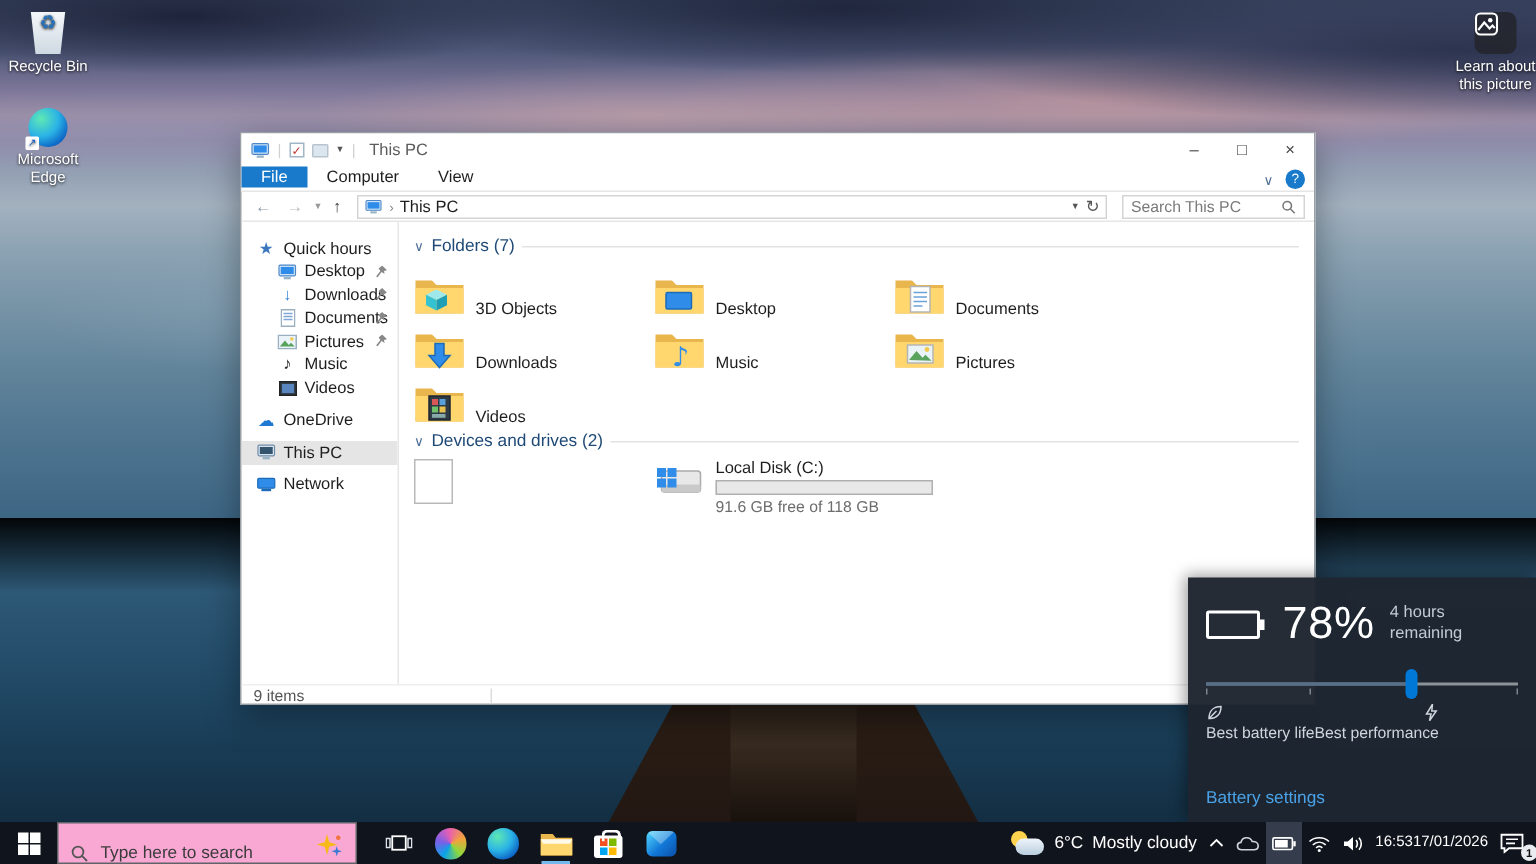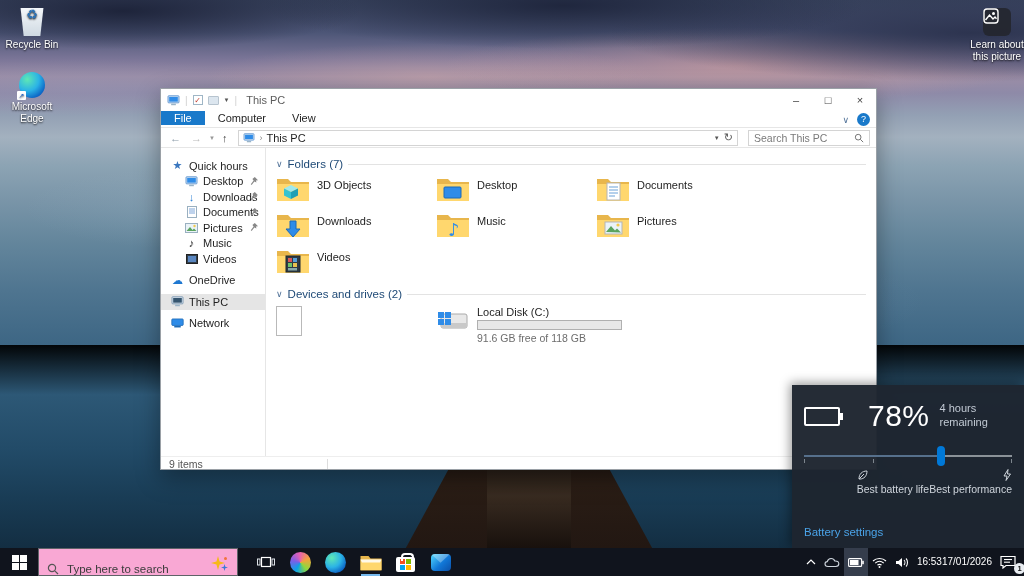--- a/index.html
+++ b/index.html
@@ -72,21 +72,21 @@
   .nitem.child{padding-left:24px}
   .nitem.sel{background:#e5e5e5}
   .nitem .pin{position:absolute;right:7px;top:3px}
   .ngap{height:6px}
   .nico{width:13px;height:12px;flex:0 0 13px;display:flex;align-items:center;justify-content:center}
   .content{flex:1;padding:6px 0 0 10px;overflow:hidden}
   .ghead{display:flex;align-items:center;gap:5px;color:#1e4976;font-size:11.5px;margin:4px 0 6px}
   .ghead .rule{flex:1;height:1px;background:#e3e3e3;margin-right:10px}
   .gchev{color:#4d6f96;font-size:9px}
   .grid{display:grid;grid-template-columns:repeat(3,160px);grid-auto-rows:36px;margin-bottom:4px}
-  .tile{display:flex;gap:7px;align-items:flex-start}
+  .tile{display:flex;gap:7px;align-items:flex-end}
   .tile .lbl{margin-top:3px;font-size:11px}
   .folder{position:relative;width:34px;height:28px;flex:0 0 34px}
   .devrow{display:flex;margin-top:2px}
   .dev{display:flex;gap:7px;width:160px}
   .dev.wide{width:220px}
   .page{width:26px;height:30px;background:#fff;border:1px solid #b9b9b9;flex:0 0 26px}
   .drive{position:relative;width:34px;height:26px;flex:0 0 34px;margin-top:2px}
   .bar{width:145px;height:10px;border:1px solid #b0b0b0;background:#e8e8e8;margin:2px 0}
   .bar .fill{height:100%;background:#26a0da}
   .detail{color:#6d6d6d;font-size:10.5px}
@@ -94,29 +94,29 @@
     padding-left:8px;font-size:10.5px;color:#555;gap:4px}
   .statusbar .vsep{width:1px;height:10px;background:#ddd;margin-left:120px}
 
   
   .flyout{position:absolute;left:792px;top:385px;width:232px;height:163px;
     background:rgba(30,37,48,.97);color:#fff;box-shadow:-2px -2px 10px rgba(0,0,0,.4);font-size:11px}
   .fly-top{display:flex;align-items:center;padding:14px 12px 4px}
   .bat-big{width:36px;height:19px;border:2px solid #fff;border-radius:2px;position:relative;padding:2px}
   .bat-big::after{content:"";position:absolute;right:-5px;top:4px;width:3px;height:7px;background:#fff}
   .bat-big .bfill{height:100%;background:#fff}
-  .pct{font-size:30px;font-weight:300;margin-left:28px;letter-spacing:.5px}
+  .pct{font-size:30px;font-weight:300;margin-left:15px;letter-spacing:.5px}
   .remain{margin-left:10px;width:62px;color:#c2cad4;font-size:11px;line-height:1.25}
   .mode{padding:12px 12px 0;font-size:11.5px}
   .slider{position:relative;height:22px;margin:8px 12px 0}
   .strack{position:absolute;left:0;right:0;top:10px;height:2px;background:#8b9298}
   .sfill{position:absolute;left:0;top:10px;height:2px;background:#56708c}
   .tick{position:absolute;top:14px;width:1px;height:4px;background:#7d858d}
   .thumb{position:absolute;top:1px;width:8px;height:20px;border-radius:4px;background:#0078d7;margin-left:-4px}
-  .sliderlabels{display:flex;justify-content:flex-end;padding:2px 12px 0;color:#cfd5dc;font-size:10.5px}
+  .sliderlabels{display:flex;justify-content:flex-start;padding:2px 12px 0;color:#cfd5dc;font-size:10.5px}
   .sl{display:flex;flex-direction:column;gap:2px}
   .sl.right{align-items:flex-end}
   .linkrow{position:absolute;left:12px;bottom:10px;color:#4aa3e8;font-size:11.5px}
 
   
   .taskbar{position:absolute;left:0;top:548px;width:1024px;height:28px;background:#10141d;
     display:flex;align-items:center;color:#fff}
   .start{width:38px;height:28px;display:flex;align-items:center;justify-content:center}
   .winlogo{display:grid;grid-template-columns:7px 7px;grid-template-rows:7px 7px;gap:1px}
   .winlogo span{background:#fff}
@@ -562,20 +562,28 @@
           <span style="background:#00a4ef"></span>
           <span style="background:#ffb900"></span>
         </span>
     </span>
   </div>
   <div class="slot">
       <span class="outlook"></span>
     </div>
 
   <div class="tray">
+    <div class="titem weather">
+      <span class="wicon">
+          <span class="wsun"></span>
+          <span class="wcloud"></span>
+        </span>
+      <span>6°C</span>
+      <span>Mostly cloudy</span>
+    </div>
     <div class="titem">
       <svg width="10" height="6" viewBox="0 0 10 6">
           <path d="M1 5 L5 1 L9 5" fill="none" stroke="#fff" stroke-width="1.2"></path>
         </svg>
     </div>
     <div class="titem">
       <svg width="16" height="11" viewBox="0 0 16 11">
           <path d="M4 9.5 C2 9.5 1 8.3 1 7 C1 5.7 2 4.7 3.3 4.6 C3.7 2.8 5.2 1.5 7.1 1.5 C8.8 1.5 10.2 2.5 10.8 4 C10.9 4 11 4 11.2 4 C13.2 4 14.8 5.2 14.8 6.8 C14.8 8.3 13.6 9.5 11.8 9.5 Z" fill="none" stroke="#cfd6de" stroke-width="1.1"></path>
         </svg>
     </div>

